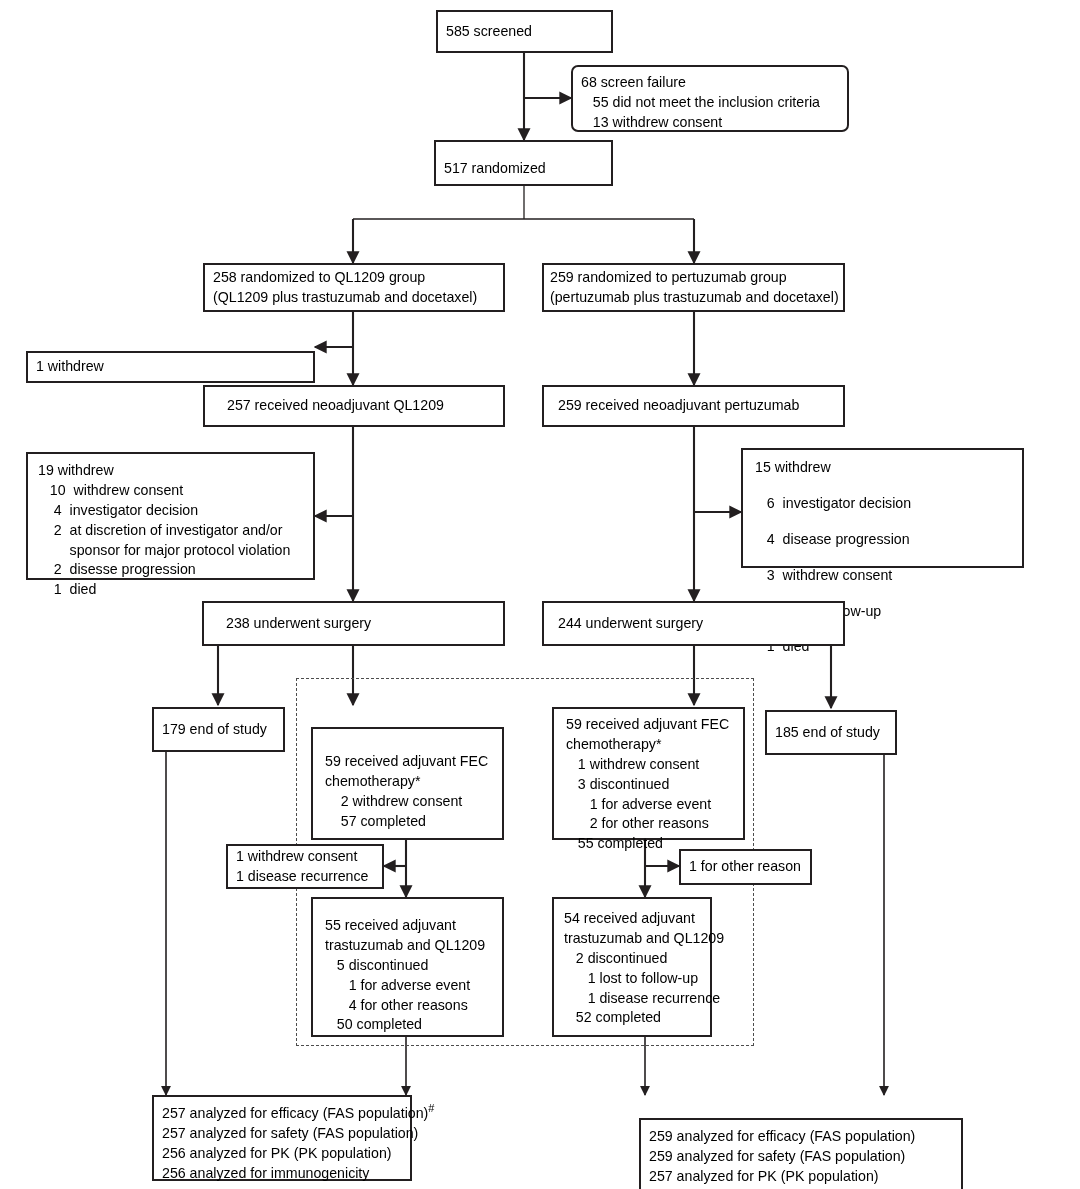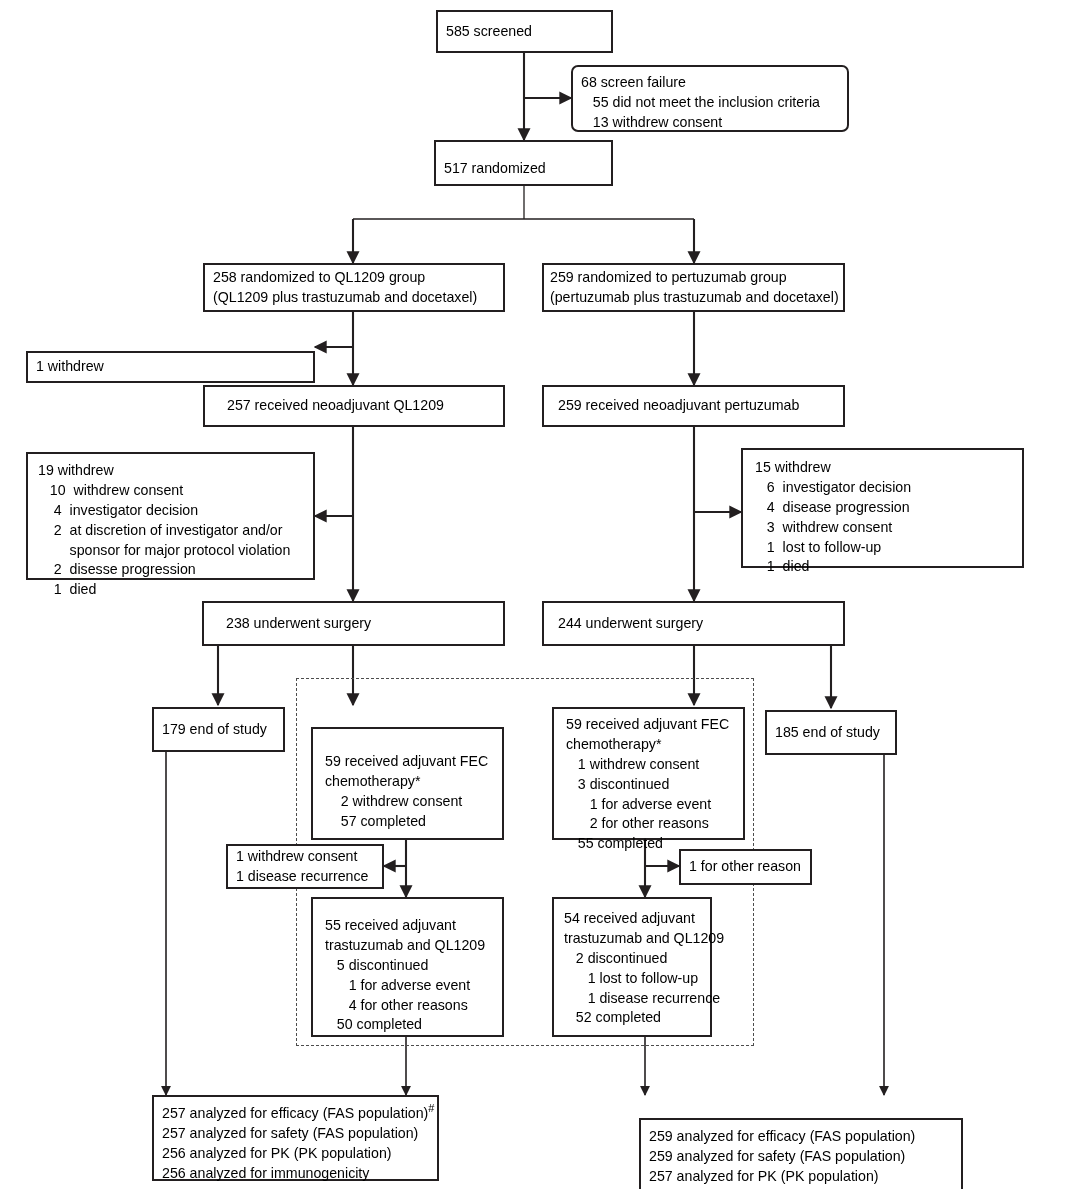--- a/index.html
+++ b/index.html
@@ -148,21 +148,21 @@
   <div class="box top-v" style="left:26px; top:452px; width:289px; height:128px; padding-top:7px; padding-left:10px;">
     <span class="ln">19 withdrew</span>
     <span class="ln">   10  withdrew consent</span>
     <span class="ln">    4  investigator decision</span>
     <span class="ln">    2  at discretion of investigator and/or</span>
     <span class="ln">        sponsor for major protocol violation</span>
     <span class="ln">    2  disesse progression</span>
     <span class="ln">    1  died</span>
   </div>
 
-  <div class="box top-v" style="left:741px; top:448px; width:283px; height:120px; padding-top:8px; padding-left:12px;">
+  <div class="box top-v" style="left:741px; top:448px; width:283px; height:120px; padding-top:8px; padding-left:12px;gap:16px;">
     <span class="ln">15 withdrew</span>
     <span class="ln">   6  investigator decision</span>
     <span class="ln">   4  disease progression</span>
     <span class="ln">   3  withdrew consent</span>
     <span class="ln">   1  lost to follow-up</span>
     <span class="ln">   1  died</span>
   </div>
 
   <div class="box" style="left:202px; top:601px; width:303px; height:45px; padding-left:22px;">
     <span class="ln">238 underwent surgery</span>
@@ -217,21 +217,21 @@
 
   <div class="box top-v" style="left:552px; top:897px; width:160px; height:140px; padding-top:10px; padding-left:10px;">
     <span class="ln">54 received adjuvant</span>
     <span class="ln">trastuzumab and QL1209</span>
     <span class="ln">   2 discontinued</span>
     <span class="ln">      1 lost to follow-up</span>
     <span class="ln">      1 disease recurrence</span>
     <span class="ln">   52 completed</span>
   </div>
 
-  <div class="box top-v" style="left:152px; top:1095px; width:287px; height:86px; padding-top:7px; padding-left:8px;">
+  <div class="box top-v" style="left:152px; top:1095px; width:260px; height:86px; padding-top:7px; padding-left:8px;">
     <span class="ln">257 analyzed for efficacy (FAS population)<sup class="hash">#</sup></span>
     <span class="ln">257 analyzed for safety (FAS population)</span>
     <span class="ln">256 analyzed for PK (PK population)</span>
     <span class="ln">256 analyzed for immunogenicity</span>
   </div>
 
   <div class="box top-v" style="left:639px; top:1095px; width:324px; height:86px; padding-top:7px; padding-left:8px;margin-top:23px;">
     <span class="ln">259 analyzed for efficacy (FAS population)</span>
     <span class="ln">259 analyzed for safety (FAS population)</span>
     <span class="ln">257 analyzed for PK (PK population)</span>

